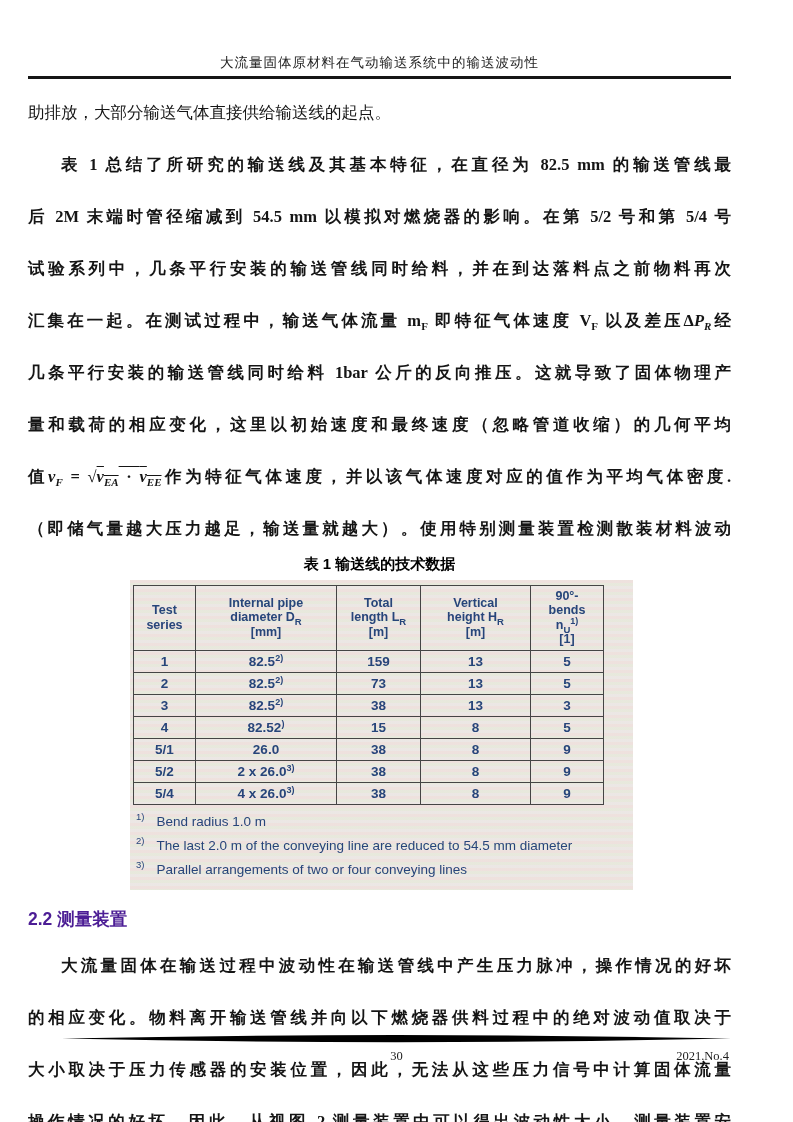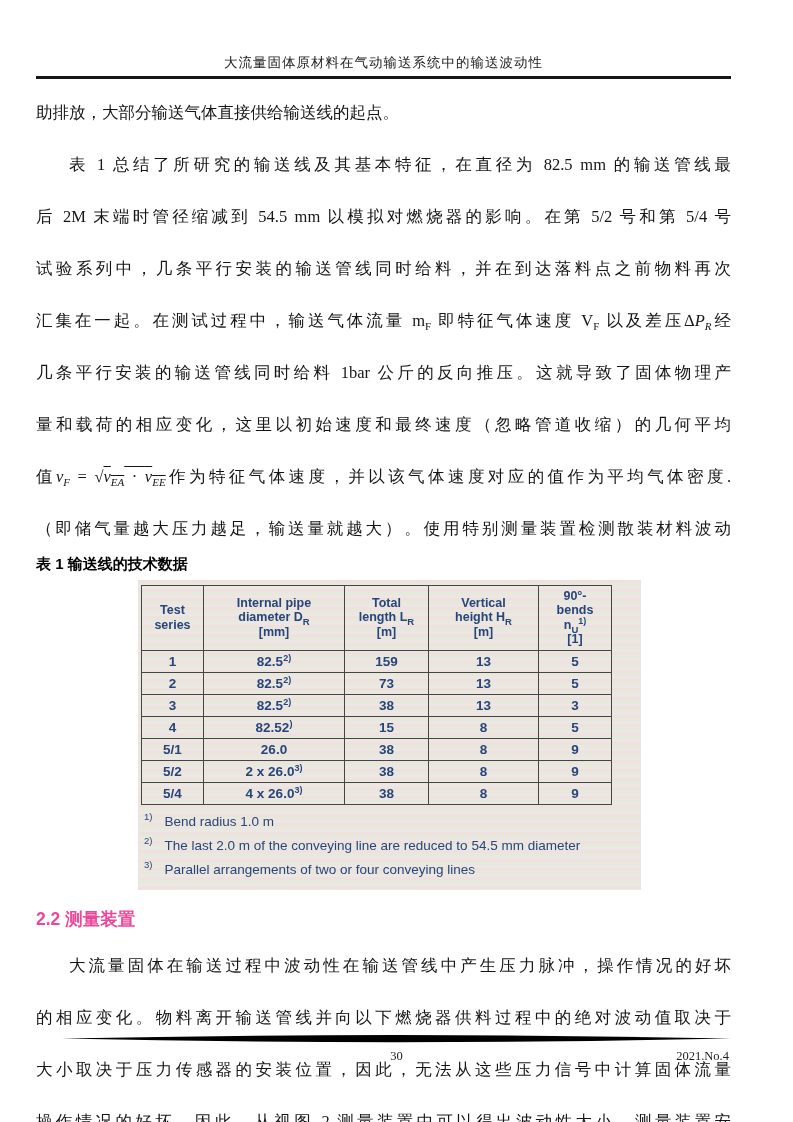--- a/index.html
+++ b/index.html
@@ -1,33 +1,33 @@
 <!DOCTYPE html>
 <html><head>
 <meta charset="utf-8">
 <style>
   html,body { margin:0; padding:0; background:#fff; }
   .page {
     position:relative; width:793px; height:1122px; background:#ffffff;
     font-family:"Liberation Serif","DejaVu Serif",serif; color:#151515;
-    overflow:hidden; box-sizing:border-box; padding:54px 62px 0 36px;
+    overflow:hidden; box-sizing:border-box; padding:54px 62px 0 28px;
   }
   
   .rh-title { text-align:center; font-size:13.5px; line-height:18px; color:#222; letter-spacing:1px; }
   .rh-rule  { height:2.5px; background:#161616; margin-top:4px; }
   
   .bodyline { height:36px; line-height:36px; font-size:16.5px; white-space:nowrap; overflow:visible;margin-top:16px; }
-  .j   { text-align:justify; text-align-last:justify; }
+  .j   { text-align:justify; text-align-last:justify;font-weight:bold; }
   .ind { text-indent:2em; }
   .bodyline sub, .bodyline sup { font-size:11px; line-height:0; }
   .bodyline i { font-family:"Liberation Serif",serif; }
   .ol { text-decoration:overline; }
   .body-block { margin-top:7px; }
   
-  .tbl-caption { text-align:left; font-family:"Liberation Sans","DejaVu Sans",sans-serif;
+  .tbl-caption { text-align:center; font-family:"Liberation Sans","DejaVu Sans",sans-serif;
     font-weight:bold; font-size:15px; line-height:22px; margin-top:6px; color:#000; }
   
   .scan {
     margin-left:102px; width:503px; margin-top:5px; padding:5px 0 8px 0;
     background:
       repeating-linear-gradient(180deg,
         rgba(226,160,178,0.14) 0px, rgba(226,160,178,0.14) 3px,
         rgba(188,214,176,0.16) 3px, rgba(188,214,176,0.16) 6px,
         rgba(205,196,226,0.12) 6px, rgba(205,196,226,0.12) 9px),
       #f0ece5;
@@ -41,21 +41,21 @@
   table.tech thead th { font-size:12.5px; line-height:14.5px; height:64px; }
   table.tech tbody td { font-size:13.5px; height:21px; }
   table.tech sub { font-size:9.5px; line-height:0; }
   table.tech sup { font-size:9px;  line-height:0; }
   .fnotes { margin:5px 0 0 6px; font-family:"Liberation Sans","DejaVu Sans",sans-serif;
     color:#27457a; font-weight:normal; font-size:13.5px; }
   .fnote { line-height:24px; white-space:nowrap; }
   .fnote sup { font-size:9.5px; margin-right:12px; line-height:0; }
   
   .sec-heading { margin-top:16px; font-family:"Liberation Sans","DejaVu Sans",sans-serif;
-    font-weight:bold; font-size:17.5px; line-height:26px; color:#ec4899; }
+    font-weight:bold; font-size:17.5px; line-height:26px; color:#4c1d95; }
   
   .footer { position:absolute; left:62px; right:62px; top:1034px; }
   .footer-bar { display:block; }
   .footer-row { position:relative; height:18px; margin-top:5px; font-size:12.5px; color:#1c1c1c; }
   .pageno { position:absolute; left:0; right:0; text-align:center; }
   .issue  { position:absolute; right:2px; }
 </style>
 </head>
 <body>
 

